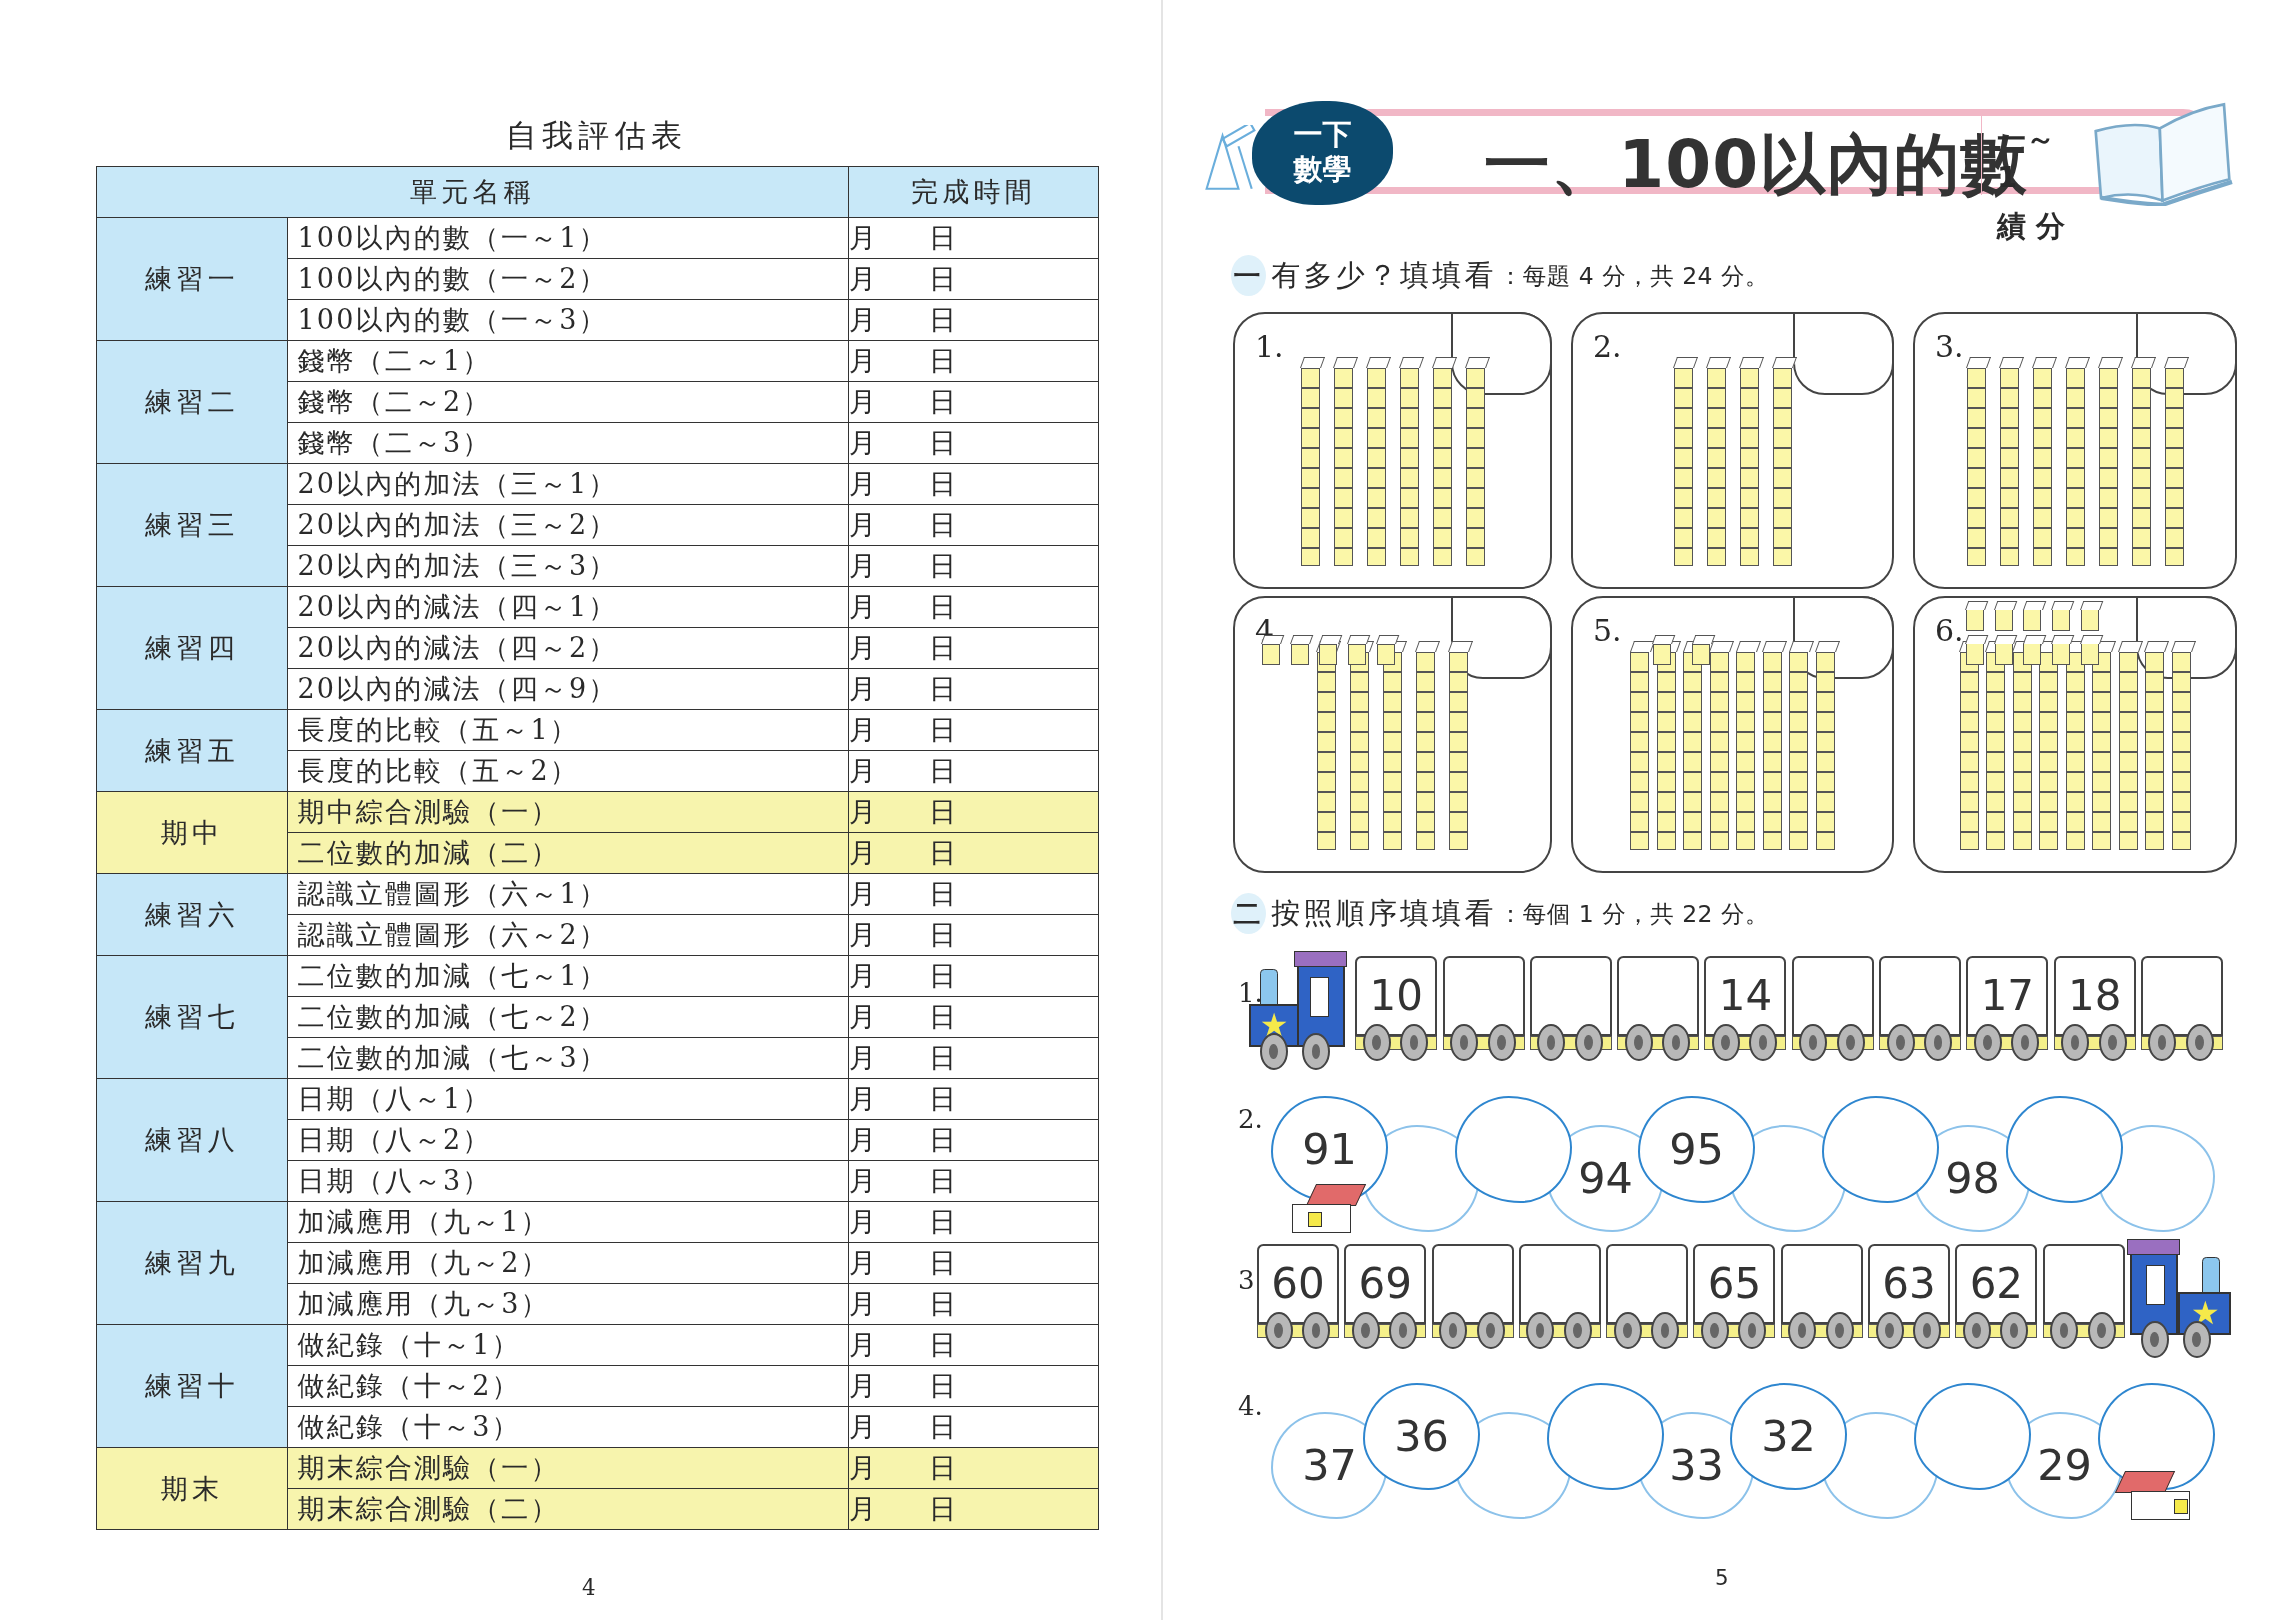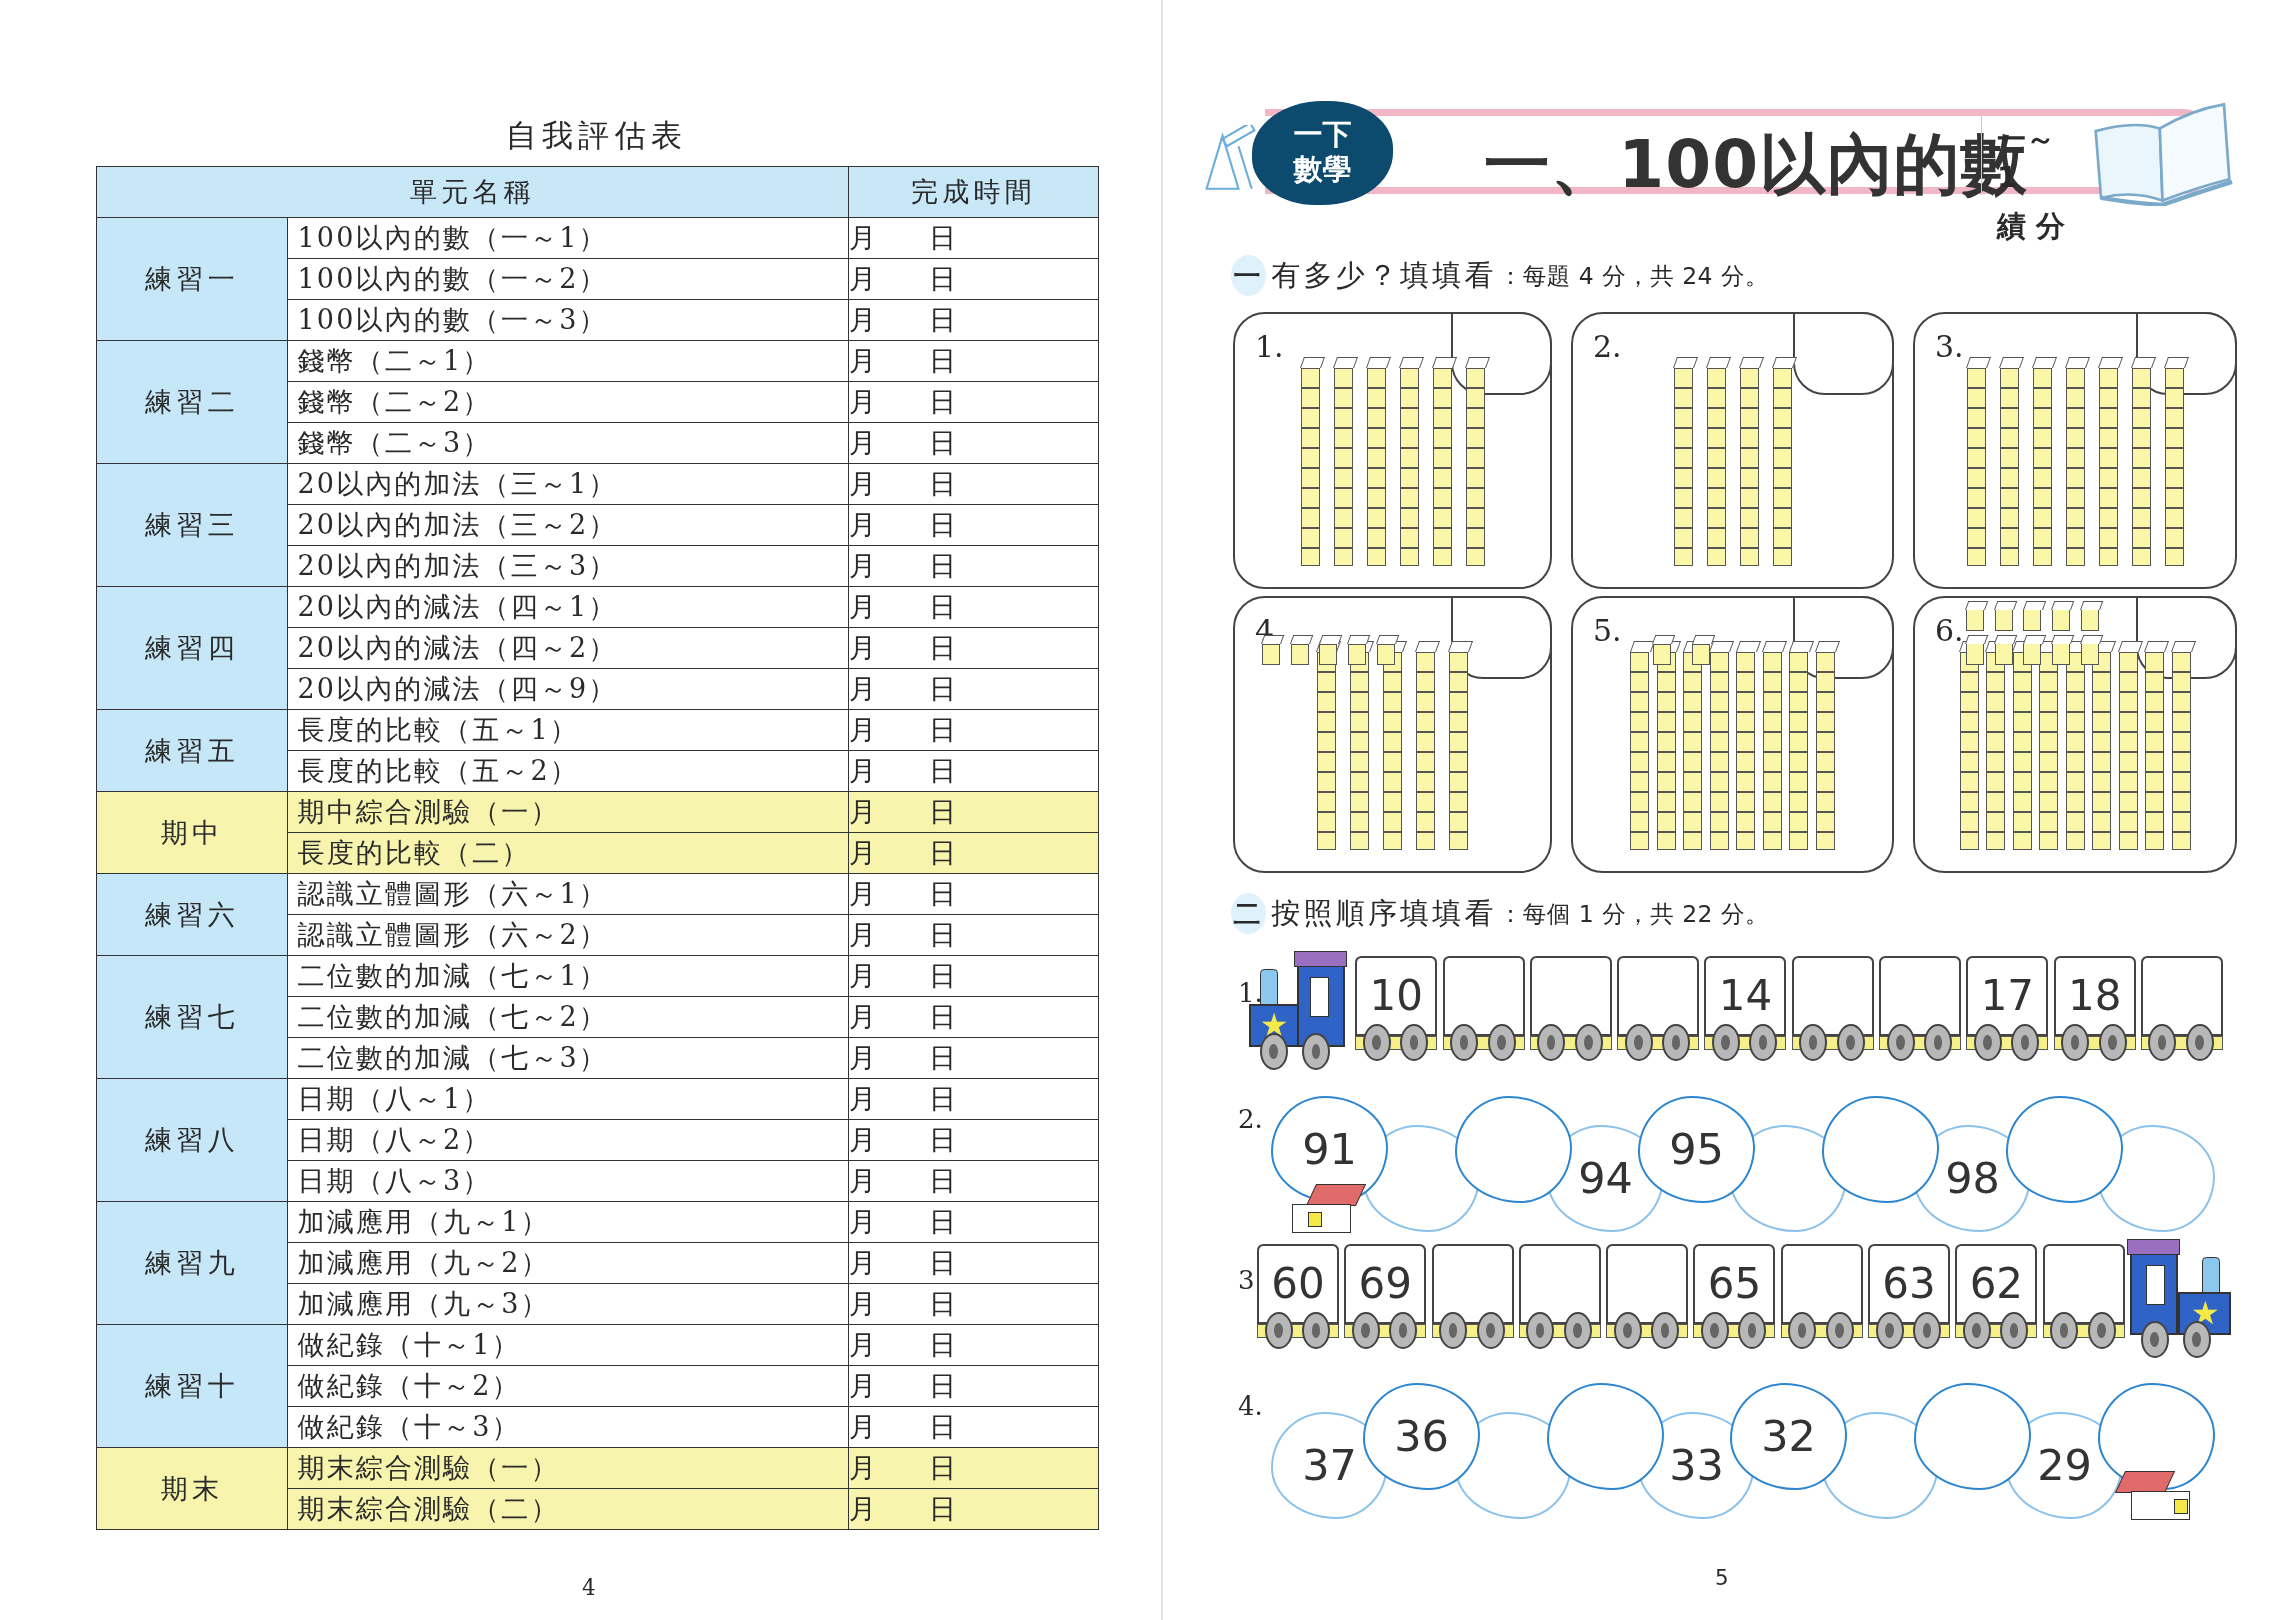--- a/index.html
+++ b/index.html
@@ -154,21 +154,21 @@
       <tr>
         <td class="unit serif">長度的比較（五～2）</td>
         <td class="date serif"><span>月</span><span>日</span></td>
       </tr>
       <tr class="row-exam">
         <td rowspan="2" class="group serif exam">期中</td>
         <td class="unit serif">期中綜合測驗（一）</td>
         <td class="date serif"><span>月</span><span>日</span></td>
       </tr>
       <tr class="row-exam">
-        <td class="unit serif">長度的比較（二）</td>
+        <td class="unit serif">二位數的加減（二）</td>
         <td class="date serif"><span>月</span><span>日</span></td>
       </tr>
       <tr>
         <td rowspan="2" class="group serif">練習六</td>
         <td class="unit serif">認識立體圖形（六～1）</td>
         <td class="date serif"><span>月</span><span>日</span></td>
       </tr>
       <tr>
         <td class="unit serif">認識立體圖形（六～2）</td>
         <td class="date serif"><span>月</span><span>日</span></td>

